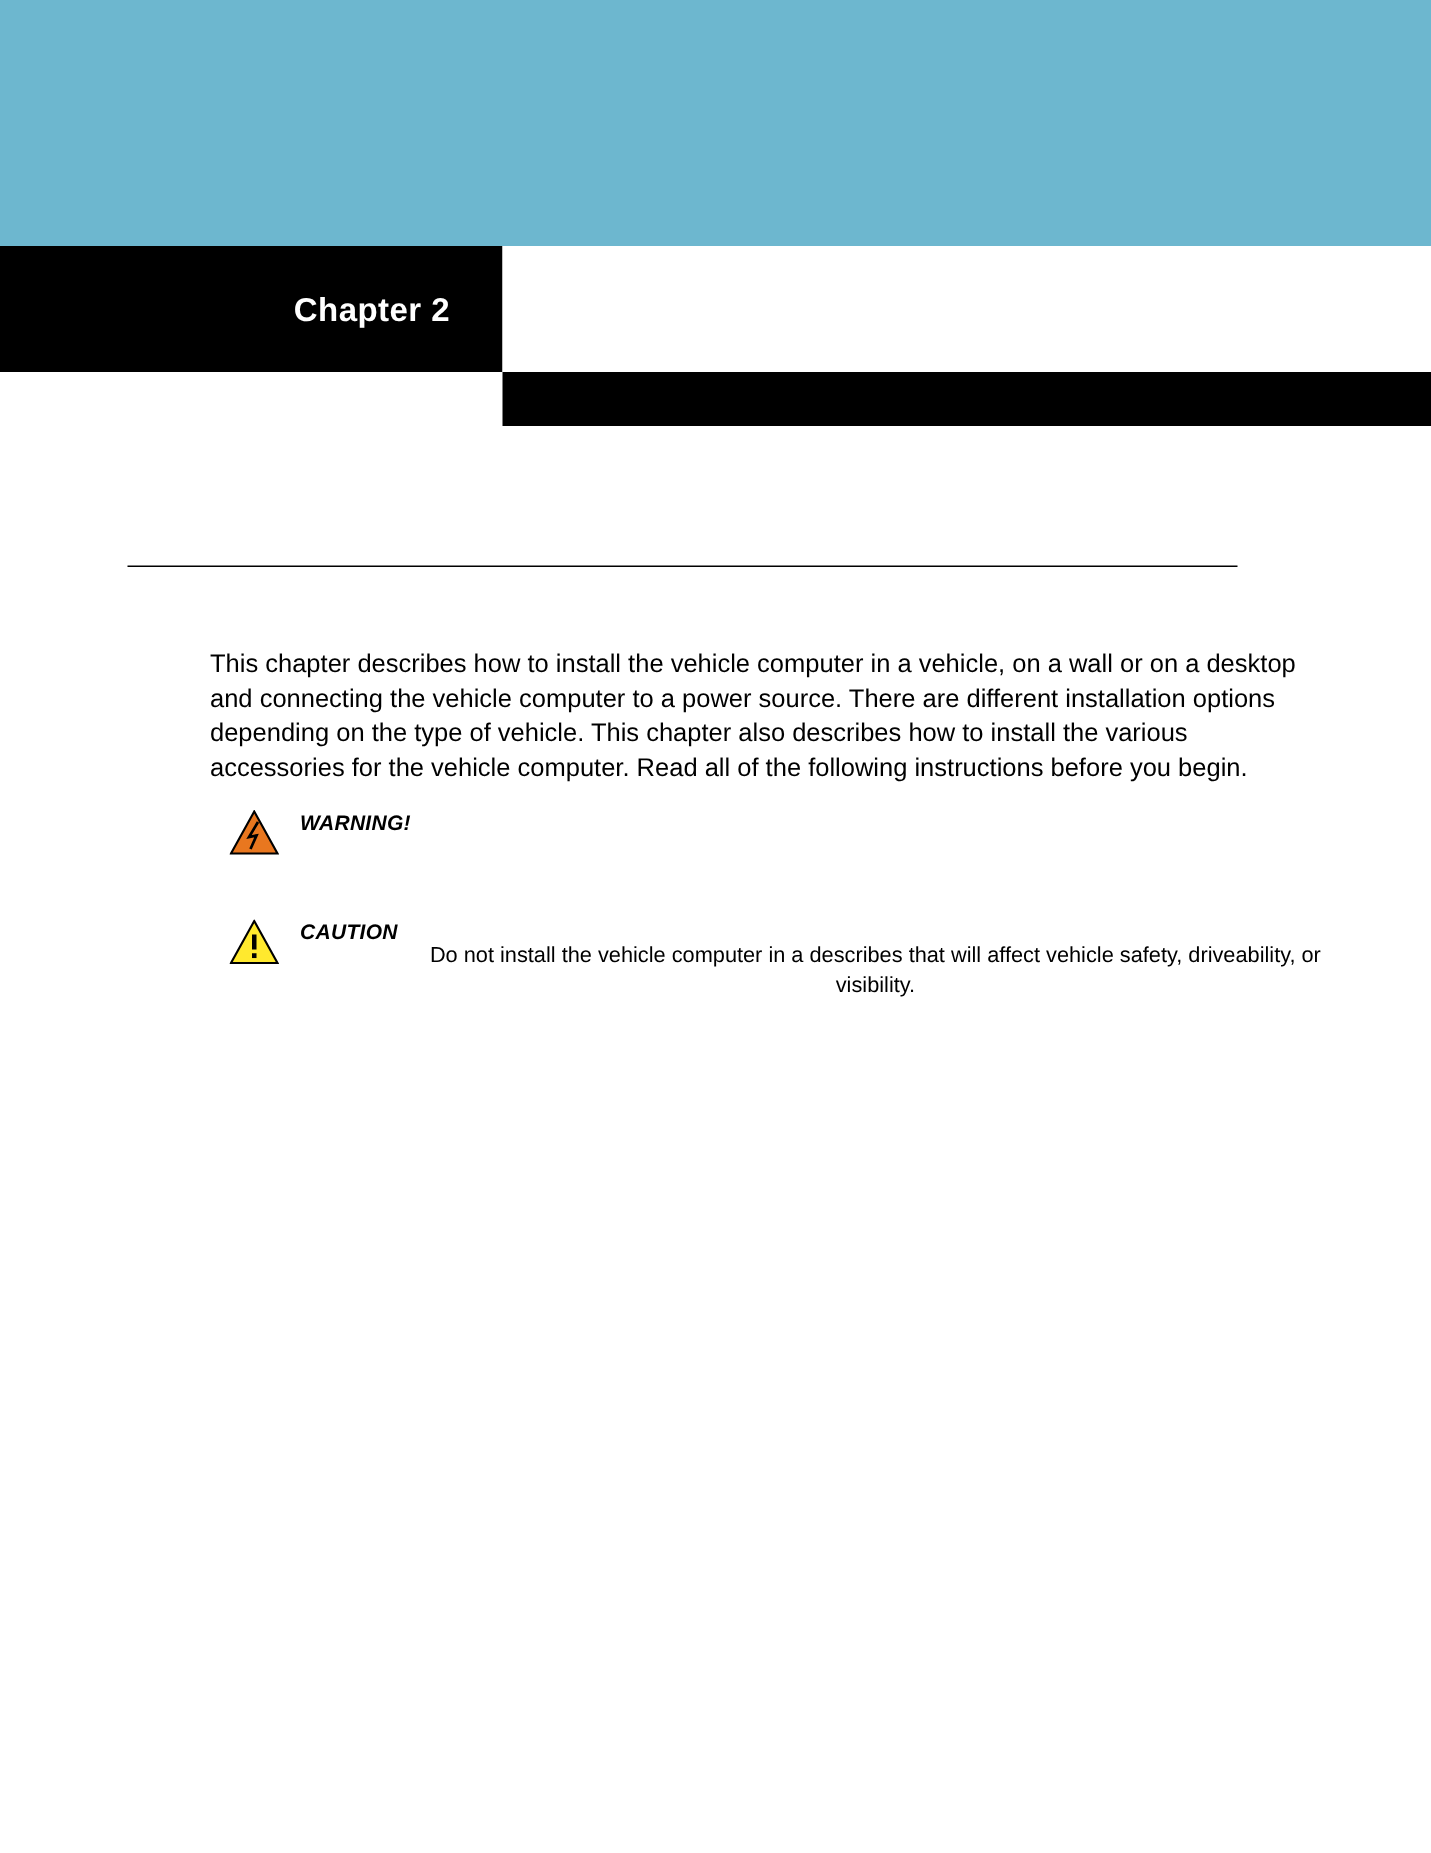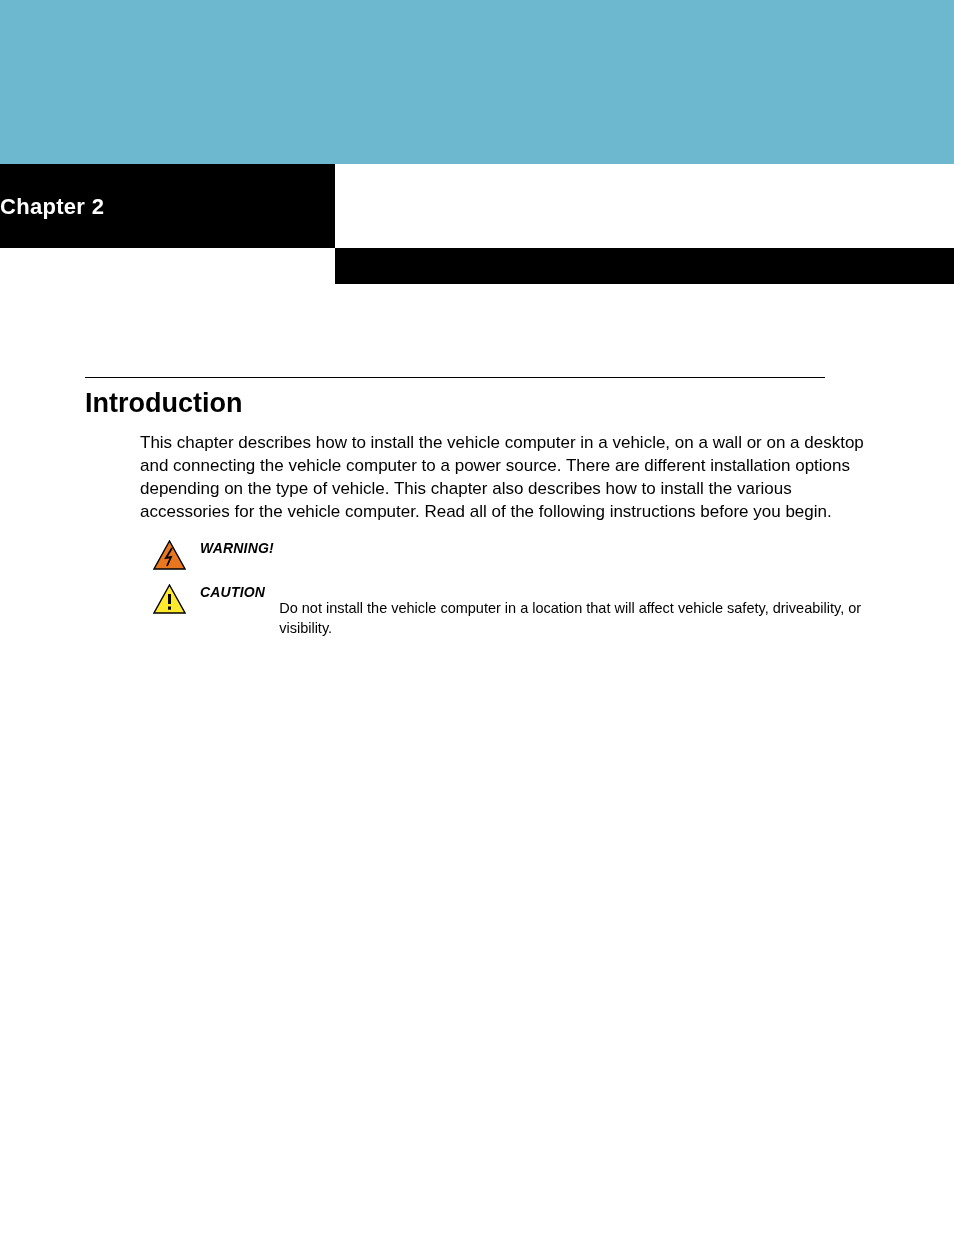--- a/index.html
+++ b/index.html
@@ -4,31 +4,31 @@
 <style>
   * { box-sizing: border-box; margin: 0; padding: 0; }
   html, body { width: 954px; height: 1235px; background: #ffffff; font-family: Arial, Helvetica, sans-serif; color: #000; }
   .page { position: relative; width: 954px; height: 1235px; }
 
   .banner-blue { position: absolute; left: 0; top: 0; width: 954px; height: 164px; background: #6db7cf; }
   .banner-black-left { position: absolute; left: 0; top: 164px; width: 335px; height: 84px; background: #000; }
   .banner-black-right { position: absolute; left: 335px; top: 164px; width: 619px; height: 84px; background: #fff; }
   .banner-black-bottom { position: absolute; left: 335px; top: 248px; width: 619px; height: 36px; background: #000; }
 
-  .chapter-label { position: absolute; left: 0; top: 194px; width: 300px; text-align: left; color: #fff; font-weight: 700; font-size: 22px; font-family: "Arial Narrow", Arial, sans-serif; letter-spacing: 0.3px; }
+  .chapter-label { position: absolute; left: 0; top: 194px; width: 300px; text-align: right; color: #fff; font-weight: 700; font-size: 22px; font-family: "Arial Narrow", Arial, sans-serif; letter-spacing: 0.3px; }
   .chapter-title { position: absolute; right: 55px; top: 186px; color: #000; font-weight: 700; font-size: 38px; font-family: "Arial Narrow", Arial, sans-serif; letter-spacing: 0.2px; }
 
   .rule { position: absolute; left: 85px; top: 377px; width: 740px; height: 0; border-top: 1.2px solid #000; }
 
   .section-heading { position: absolute; left: 85px; top: 388px; font-weight: 700; font-size: 27px; font-family: "Arial Narrow", Arial, sans-serif; }
 
   .intro-text { position: absolute; left: 140px; top: 432px; width: 745px; font-size: 17px; line-height: 1.35; }
 
   .warning-row { position: absolute; left: 153px; top: 540px; width: 735px; }
-  .caution-row { position: absolute; left: 153px; top: 584px; width: 735px; }
+  .caution-row { position: absolute; left: 153px; top: 613px; width: 735px; text-align: center; }
 
   .row { display: flex; align-items: flex-start; gap: 14px; }
   .icon-col { width: 33px; flex: 0 0 33px; }
   .label-col { flex: 0 0 auto; }
   .text-col { flex: 1 1 auto; font-size: 14.5px; line-height: 1.38; }
 
   .warn-label { font-size: 14px; font-style: italic; font-weight: 700; font-family: "Arial Narrow", Arial, sans-serif; letter-spacing: 0.2px; text-align: right; }
   .caution-label { font-size: 14px; font-style: italic; font-weight: 700; font-family: "Arial Narrow", Arial, sans-serif; letter-spacing: 0.2px; }
 
   .caution-para2 { margin-top: 14px; }
@@ -42,21 +42,20 @@
 
   <div class="banner-blue"></div>
   <div class="banner-black-left"></div>
   <div class="banner-black-right"></div>
   <div class="banner-black-bottom"></div>
 
   <div class="chapter-label">Chapter 2</div>
 
   <div class="rule"></div>
 
-  <div class="section-heading">Introduction</div>
 
   <div class="intro-text">This chapter describes how to install the vehicle computer in a vehicle, on a wall or on a desktop and connecting the vehicle computer to a power source. There are different installation options depending on the type of vehicle. This chapter also describes how to install the various accessories for the vehicle computer. Read all of the following instructions before you begin.</div>
 
   <div class="warning-row row">
     <div class="icon-col">
       <svg width="33" height="30" viewBox="0 0 33 30">
         <polygon points="16.5,1 32,29 1,29" fill="#e9771f" stroke="#000" stroke-width="1.4"></polygon>
         <polyline points="19,8 13,18 18,17 14,26" fill="none" stroke="#000" stroke-width="1.8" stroke-linejoin="miter"></polyline>
       </svg>
     </div>
@@ -67,17 +66,17 @@
   <div class="caution-row row">
     <div class="icon-col">
       <svg width="33" height="30" viewBox="0 0 33 30">
         <polygon points="16.5,1 32,29 1,29" fill="#ffe92e" stroke="#000" stroke-width="1.4"></polygon>
         <rect x="15" y="10" width="3" height="10" fill="#000"></rect>
         <rect x="15" y="22.5" width="3" height="3.2" fill="#000"></rect>
       </svg>
     </div>
     <div class="label-col caution-label">CAUTION</div>
     <div class="text-col">
-      <div class="caution-para2">Do not install the vehicle computer in a location that will affect vehicle safety, driveability, or visibility.</div>
+      <div class="caution-para2">Do not install the vehicle computer in a describes that will affect vehicle safety, driveability, or visibility.</div>
     </div>
   </div>
 
 </div>
 
 </body></html>

